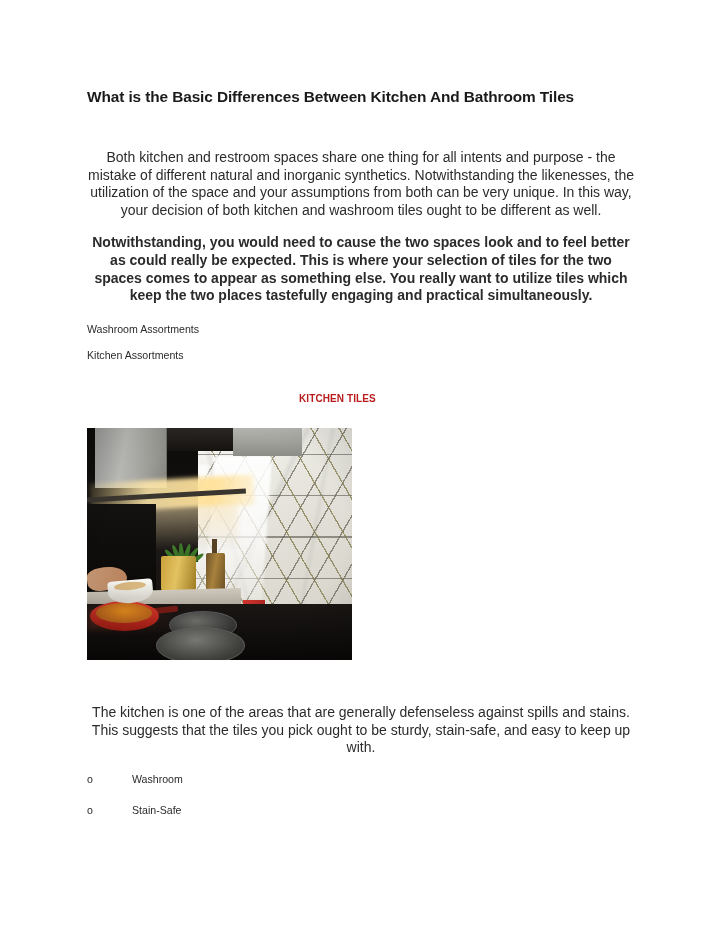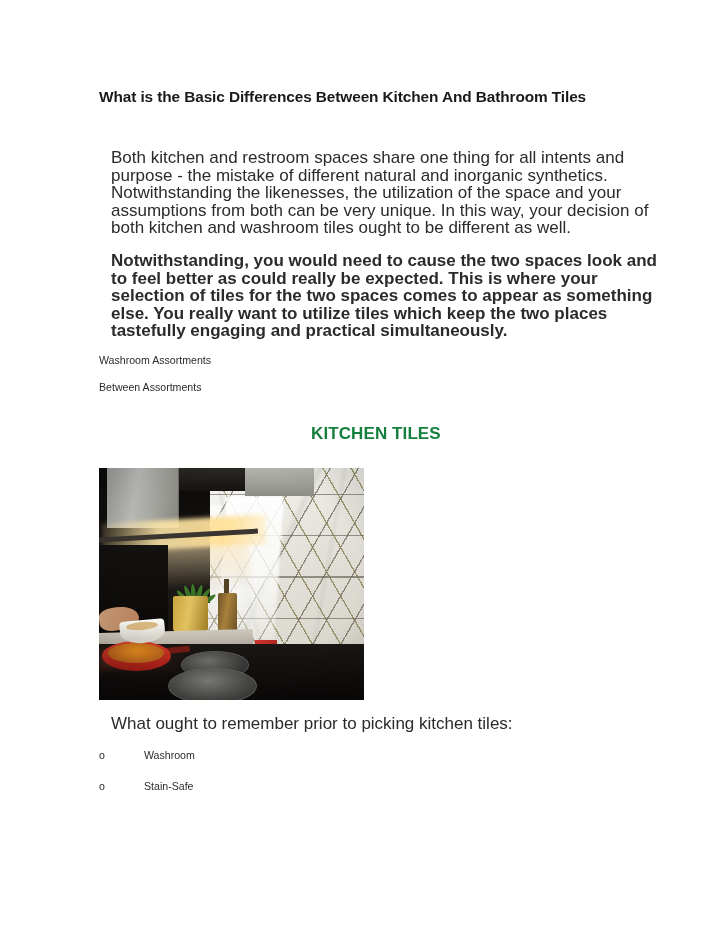--- a/index.html
+++ b/index.html
@@ -12,21 +12,21 @@
     width: 720px;
     height: 931px;
     position: relative;
     font-family: "Liberation Sans", sans-serif;
     color: #231f20;
     overflow: hidden;
   }
 
   .page {
     position: absolute;
-    left: 16px;
+    left: 4px;
     top: 0;
     width: 656px;
     height: 931px;
     background: #ffffff;
   }
 
   .content {
     position: absolute;
     left: 83px;
     top: 84px;
@@ -39,43 +39,43 @@
     font-weight: bold;
     line-height: 26px;
     color: #1a1a1a;
     letter-spacing: -0.1px;
     margin: 0 0 0 0;
     width: 556px;
   }
 
   
   .para {
-    font-size: 17px;
+    font-size: 14px;
     line-height: 17.6px;
     color: #2b2b2b;
-    margin: 12px;
+    margin: 0;
     width: 548px;
-    text-align: left;
+    text-align: center;
   }
   .para.p1 { margin-top: 39px; }
   .para.p2 { margin-top: 15px; font-weight: bold; }
   .short-line {
     font-size: 10.6px;
     line-height: 17.6px;
     color: #2b2b2b;
     margin: 0;
   }
-  .short-line.l1 { }
+  .short-line.l1 { margin-top: 16px; }
   .short-line.l2 { margin-top: 9px; }
 
   
   .section-heading {
-    font-size: 17px;
+    font-size: 10px;
     font-weight: bold;
-    color: #15803d;
+    color: #b91c1c;
     margin: 0;
     padding-top: 28px;
     padding-left: 212px;
     letter-spacing: 0.1px;
   }
 
   
   .photo-wrap {
     margin-top: 24px;
     width: 265px;
@@ -419,21 +419,21 @@
   <div class="content">
 
     <h1 class="doc-title">What is the Basic Differences Between Kitchen And Bathroom Tiles</h1>
 
     <p class="para p1">Both kitchen and restroom spaces share one thing for all intents and purpose - the mistake of different natural and inorganic synthetics. Notwithstanding the likenesses, the utilization of the space and your assumptions from both can be very unique. In this way, your decision of both kitchen and washroom tiles ought to be different as well.</p>
 
     <p class="para p2">Notwithstanding, you would need to cause the two spaces look and to feel better as could really be expected. This is where your selection of tiles for the two spaces comes to appear as something else. You really want to utilize tiles which keep the two places tastefully engaging and practical simultaneously.</p>
 
     <p class="short-line l1">Washroom Assortments</p>
 
-    <p class="short-line l2">Between Assortments</p>
+    <p class="short-line l2">Kitchen Assortments</p>
 
     <h2 class="section-heading">KITCHEN TILES</h2>
 
     <div class="photo-wrap">
       <div class="photo">
         <div class="wall-tile">
           <div class="marble-veins"></div>
           <div class="tile-lines"></div>
         </div>
         <div class="reflection"></div>
@@ -473,22 +473,22 @@
         <div class="gray-pan-b"></div>
 
         <div class="hand"></div>
         <div class="bowl"></div>
         <div class="bowl-inner"></div>
 
         <div class="photo-vignette"></div>
       </div>
     </div>
 
-
-    <p class="para p4">What ought to remember prior to picking kitchen tiles:</p>
+    <p class="para p3">The kitchen is one of the areas that are generally defenseless against spills and stains. This suggests that the tiles you pick ought to be sturdy, stain-safe, and easy to keep up with.</p>
+
 
     <div class="bullet-row">
       <span class="bullet-mark">o</span>
       <span class="bullet-text">Washroom</span>
     </div>
 
     <div class="bullet-row">
       <span class="bullet-mark">o</span>
       <span class="bullet-text">Stain-Safe</span>
     </div>

